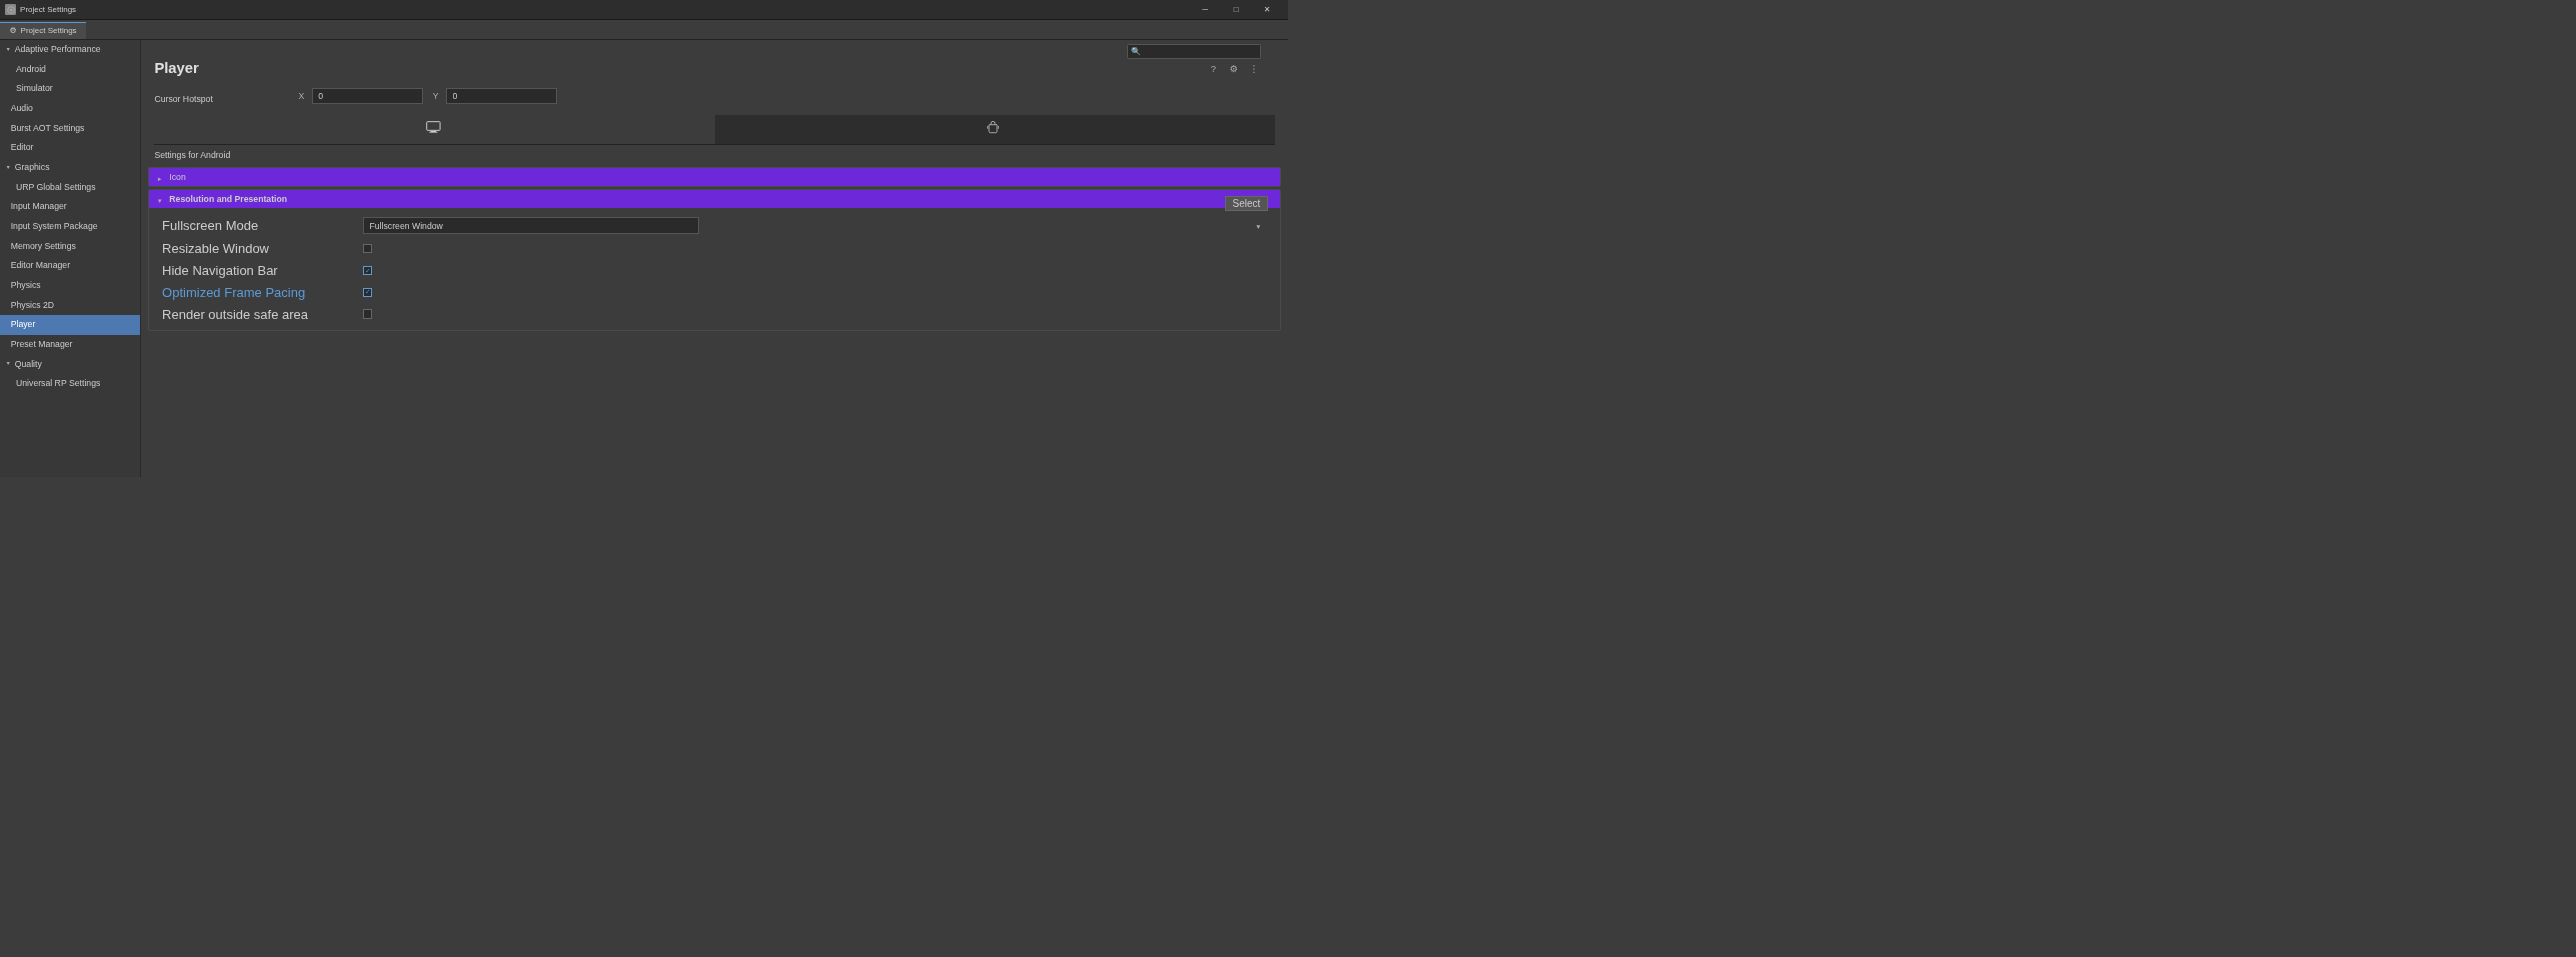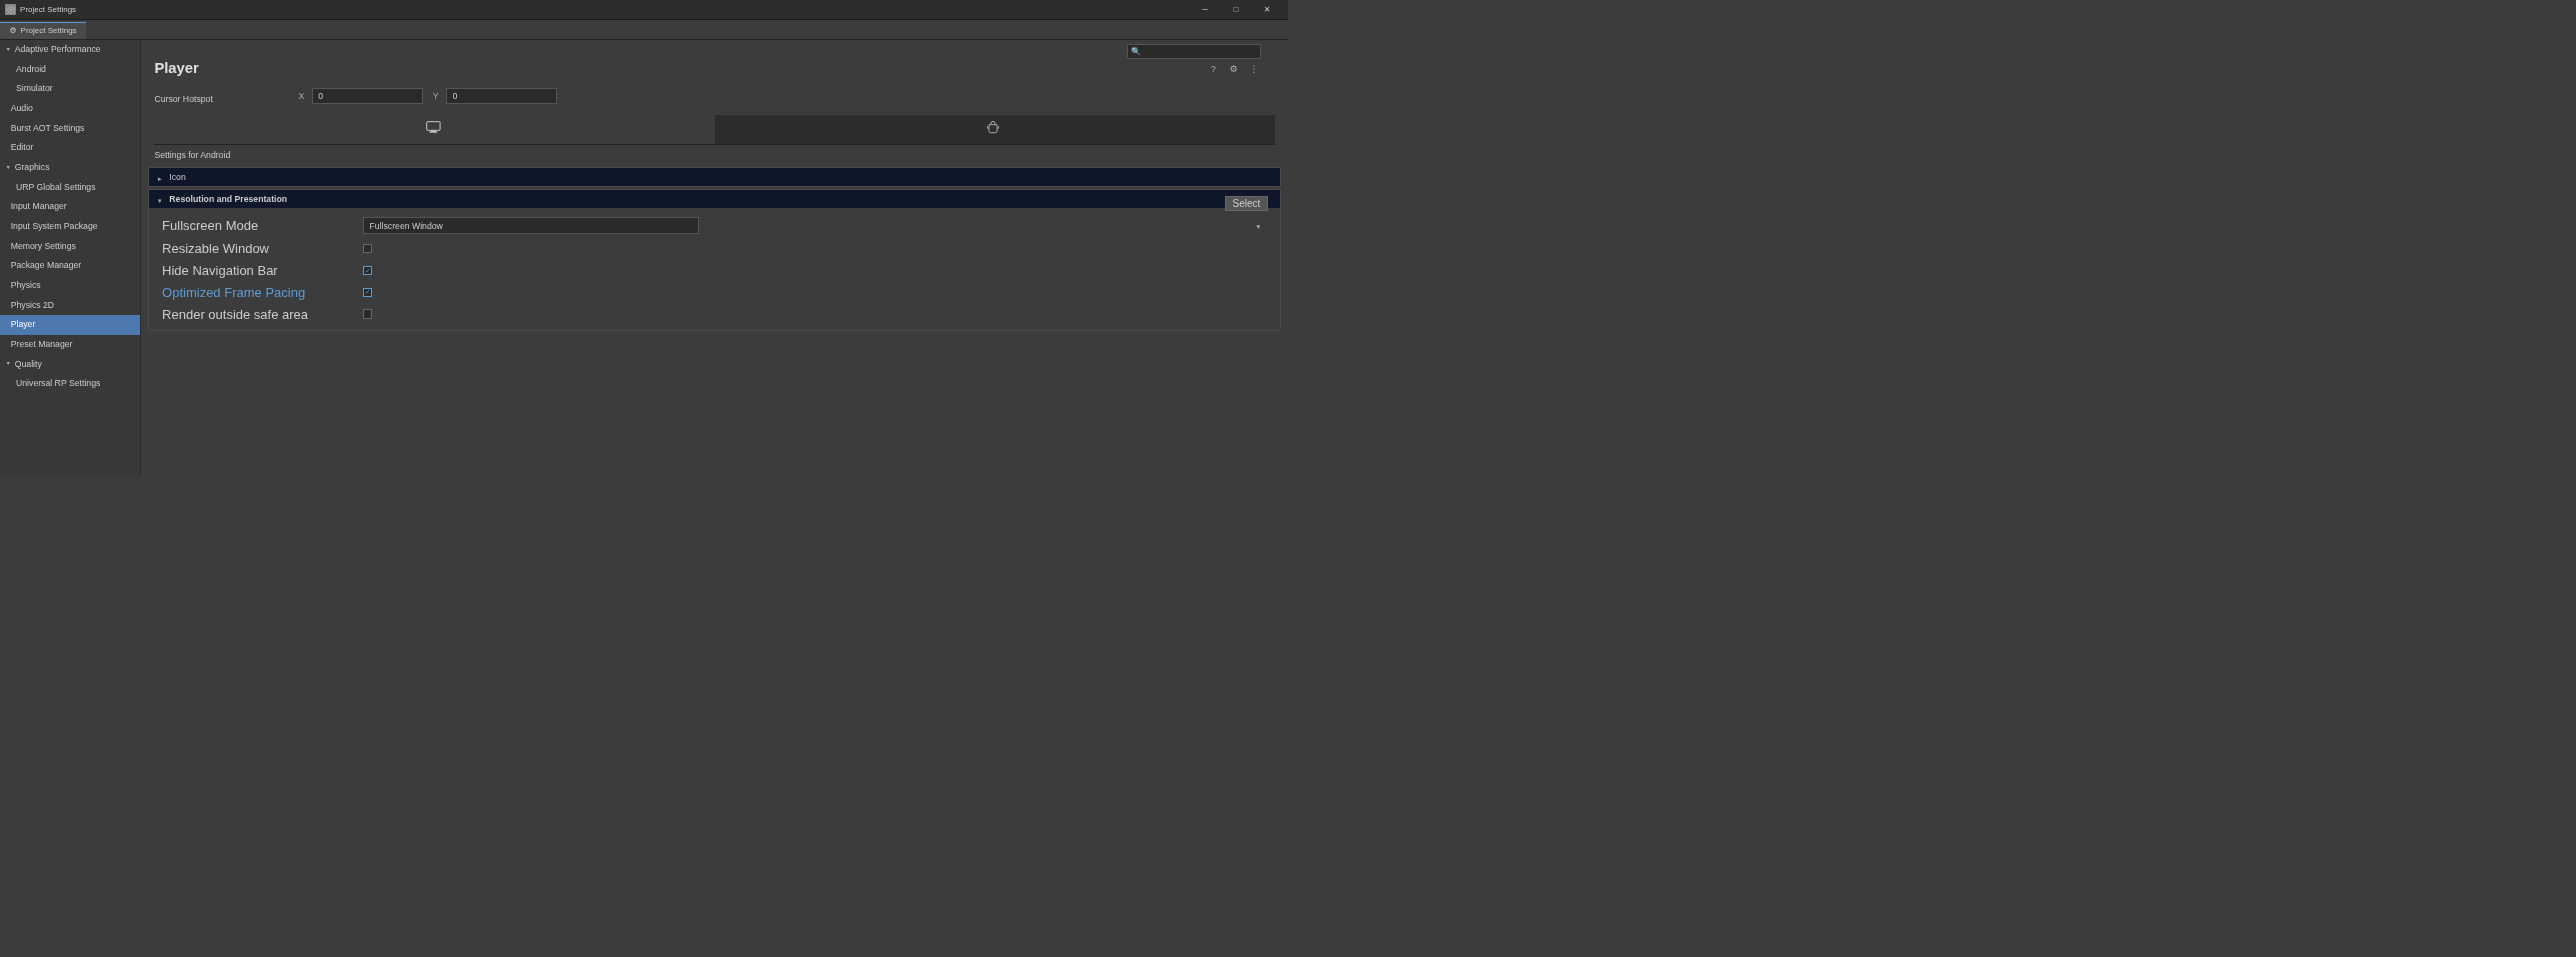--- a/index.html
+++ b/index.html
@@ -265,21 +265,21 @@
       background: #3c3c3c;
     }
 
     
     .section {
       margin: 2.7px 6.7px;
       border: 0.7px solid #4a4a4a;
       border-radius: 1.3px;
     }
     .section-header {
-      background: #0f172a;
+      background: #6d28d9;
       padding: 4px 8px;
       cursor: pointer;
       display: flex;
       align-items: flex-end;
       gap: 5.4px;
       color: #ccc;
       font-size: 8.7px;
     }
     .section-header .triangle {
       font-size: 6px;
@@ -447,21 +447,21 @@
 
     <div class="sidebar-item">
       <span>Input System Package</span>
     </div>
 
     <div class="sidebar-item">
       <span>Memory Settings</span>
     </div>
 
     <div class="sidebar-item">
-      <span>Package Manager</span>
+      <span>Editor Manager</span>
     </div>
 
     <div class="sidebar-item">
       <span>Physics</span>
     </div>
 
     <div class="sidebar-item">
       <span>Physics 2D</span>
     </div>
 

